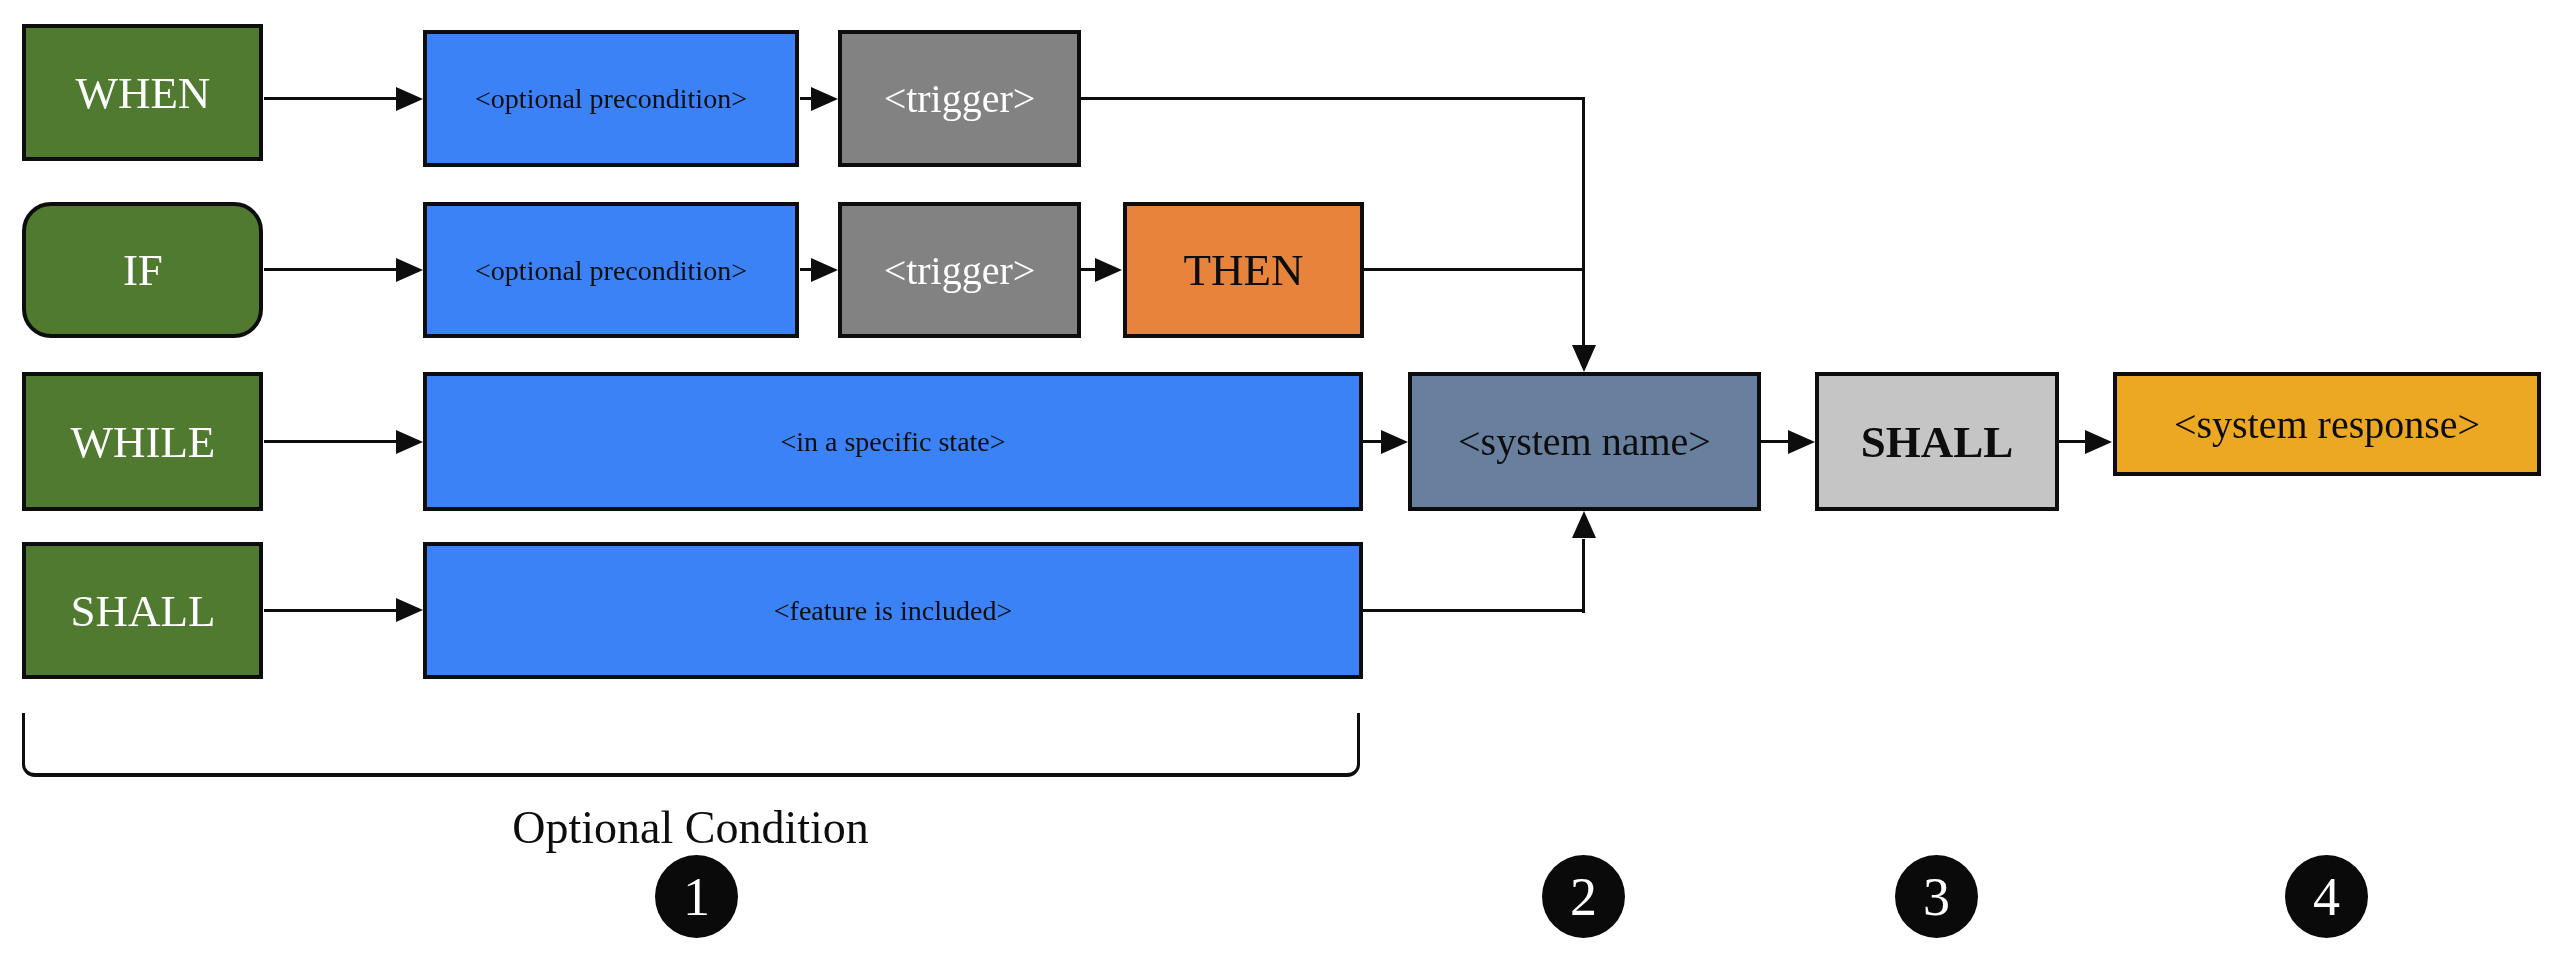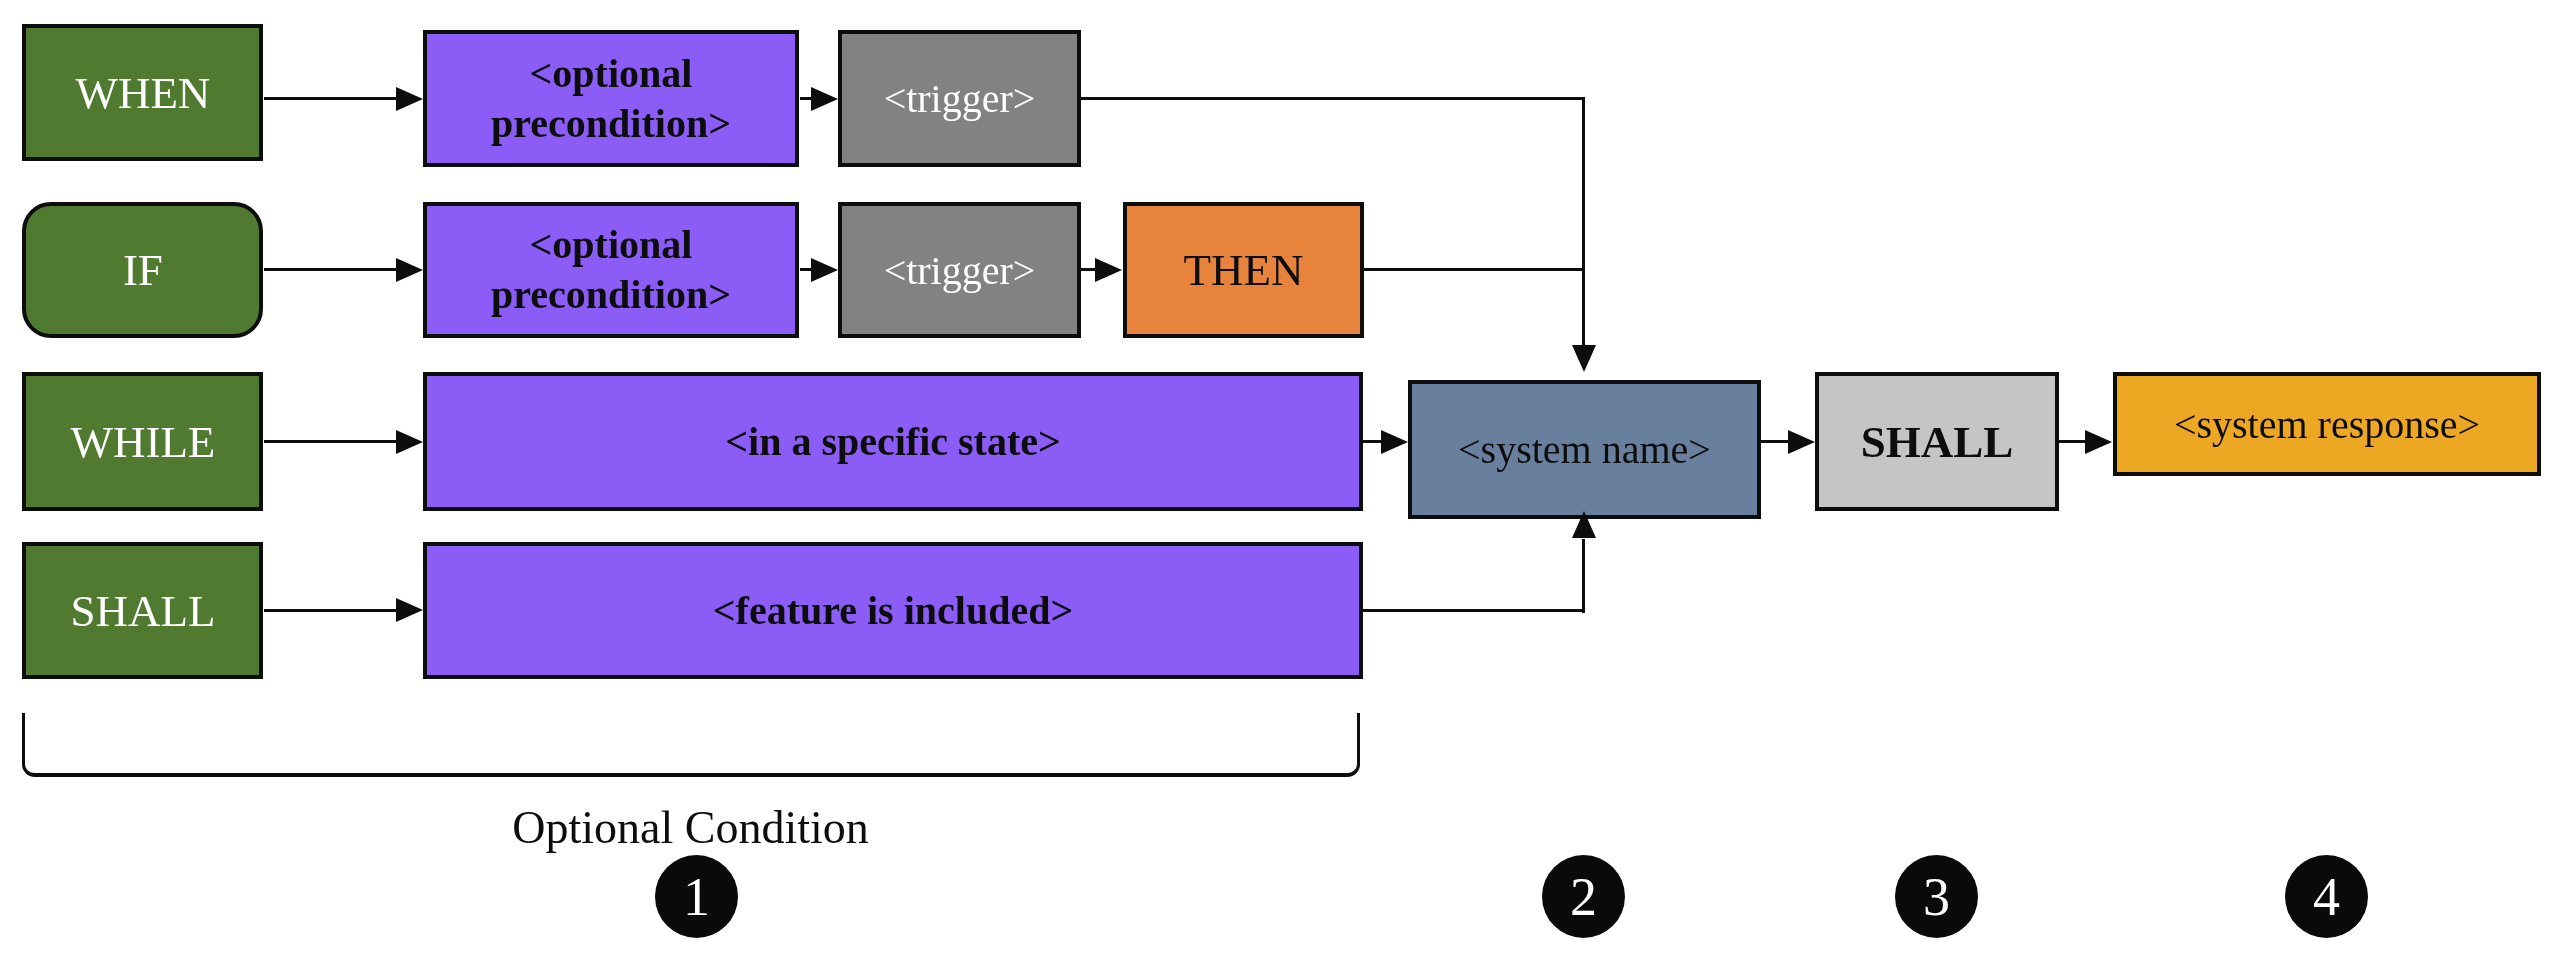--- a/index.html
+++ b/index.html
@@ -12,21 +12,21 @@
   }
   .box{
     position:absolute;
     box-sizing:border-box;
     border:4px solid #0d0d0d;
     display:flex;align-items:center;justify-content:center;
     text-align:center;
   }
   .box .lbl{display:block;width:100%;padding:0 14.4px;box-sizing:border-box;}
   .green{background:#4f7a30;color:#ffffff;font-size:45px;}
-  .gold{background:#8b5cf6;color:#0d0d0d;font-size:40px;line-height:1.25;font-weight:bold;}
+  .gold{background:#3b82f6;color:#0d0d0d;font-size:28px;line-height:1.25;}
   .gray{background:#828282;color:#ffffff;font-size:40px;}
   .orange{background:#e8833c;color:#0d0d0d;font-size:45px;}
   .slate{background:#68809e;color:#0d0d0d;font-size:40px;}
   .lightgray{background:#c5c5c5;color:#0d0d0d;font-size:45px;font-weight:bold;}
   .amber{background:#eca823;color:#0d0d0d;font-size:40px;}
 
   .hline{position:absolute;height:3.2px;background:#0d0d0d;}
   .vline{position:absolute;width:3.2px;background:#0d0d0d;}
   .head-right{position:absolute;width:0;height:0;
     border-top:12px solid transparent;border-bottom:12px solid transparent;
@@ -85,21 +85,21 @@
   <div class="box orange" style="left:1123px;top:202px;width:241px;height:136px;">
     <span class="lbl">THEN</span>
   </div>
 
   <div class="box green" style="left:22.4px;top:372px;width:241px;height:139px;">
     <span class="lbl">WHILE</span>
   </div>
   <div class="box gold" style="left:423px;top:372px;width:940px;height:139px;">
     <span class="lbl">&lt;in a specific state&gt;</span>
   </div>
-  <div class="box slate" style="left:1408px;top:372px;width:353px;height:139px;margin-top:8px;">
+  <div class="box slate" style="left:1408px;top:372px;width:353px;height:139px;">
     <span class="lbl">&lt;system name&gt;</span>
   </div>
   <div class="box lightgray" style="left:1815px;top:372px;width:244px;height:139px;">
     <span class="lbl">SHALL</span>
   </div>
   <div class="box amber" style="left:2113px;top:372px;width:428px;height:104px;text-align:center;">
     <span class="lbl">&lt;system response&gt;</span>
   </div>
 
   <div class="box green" style="left:22.4px;top:542px;width:241px;height:137px;">

